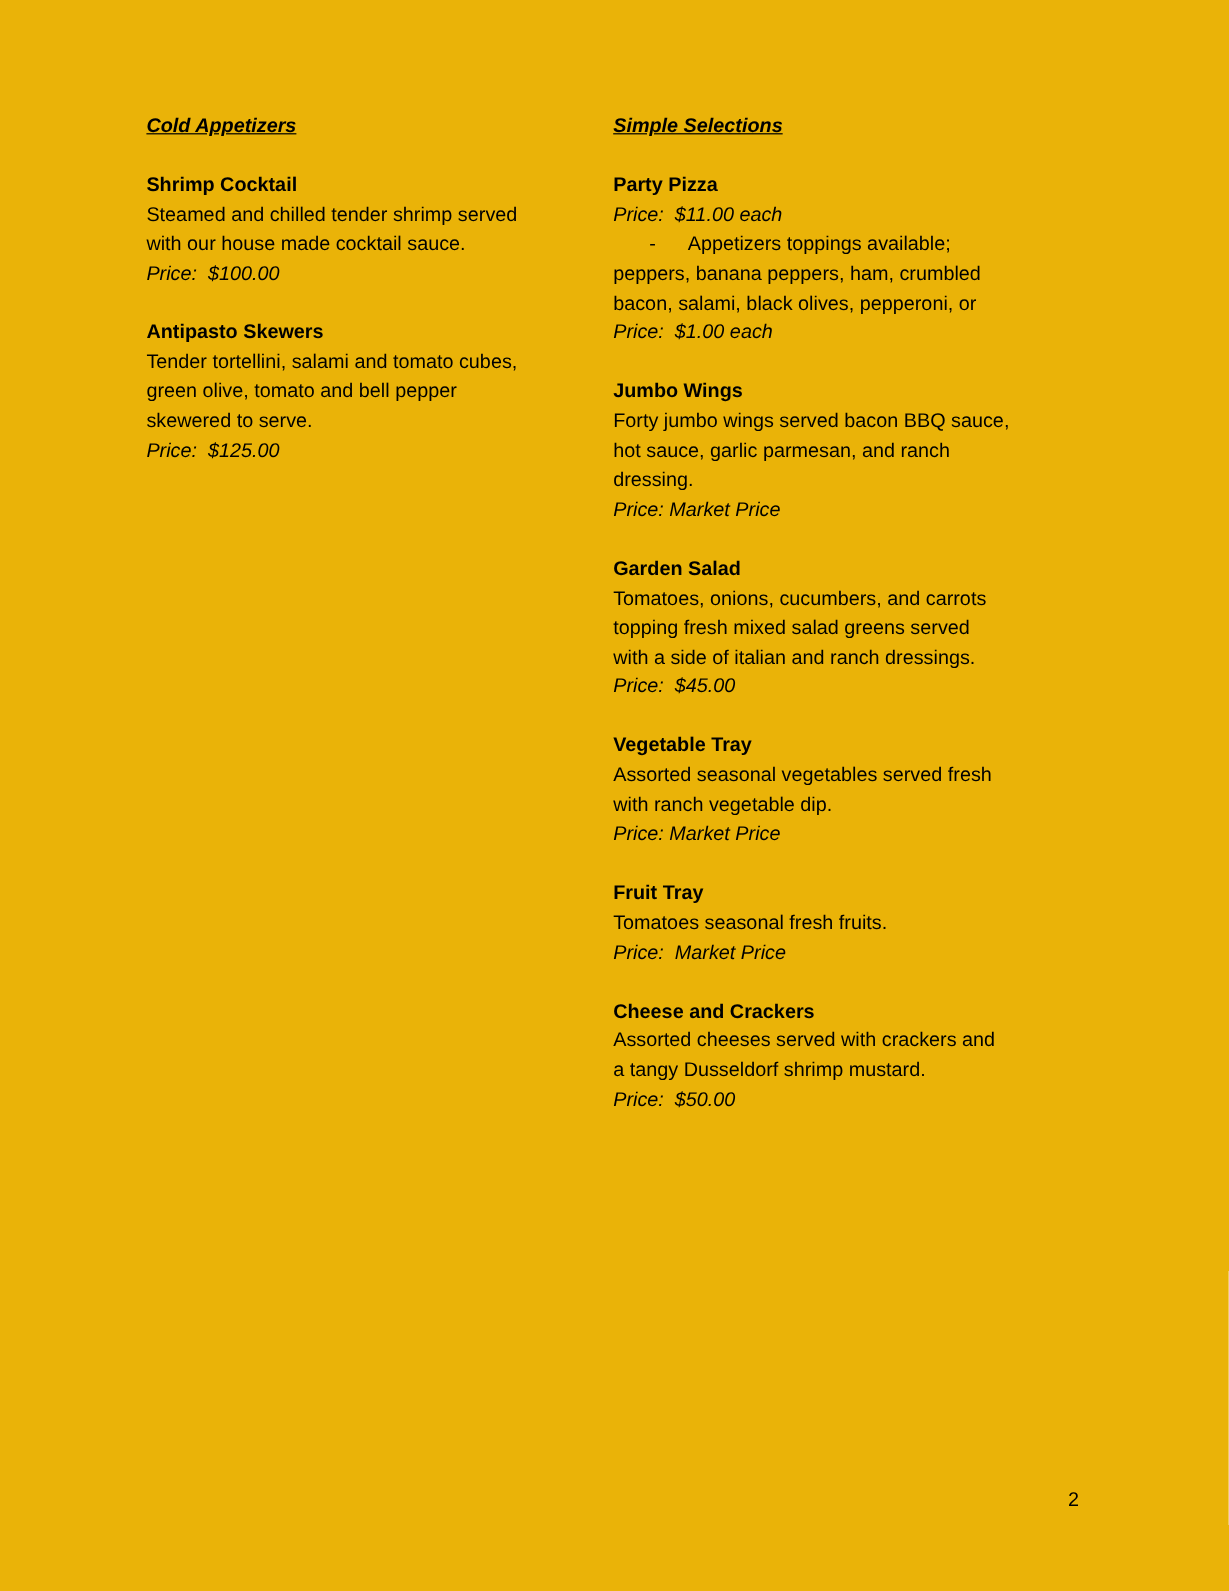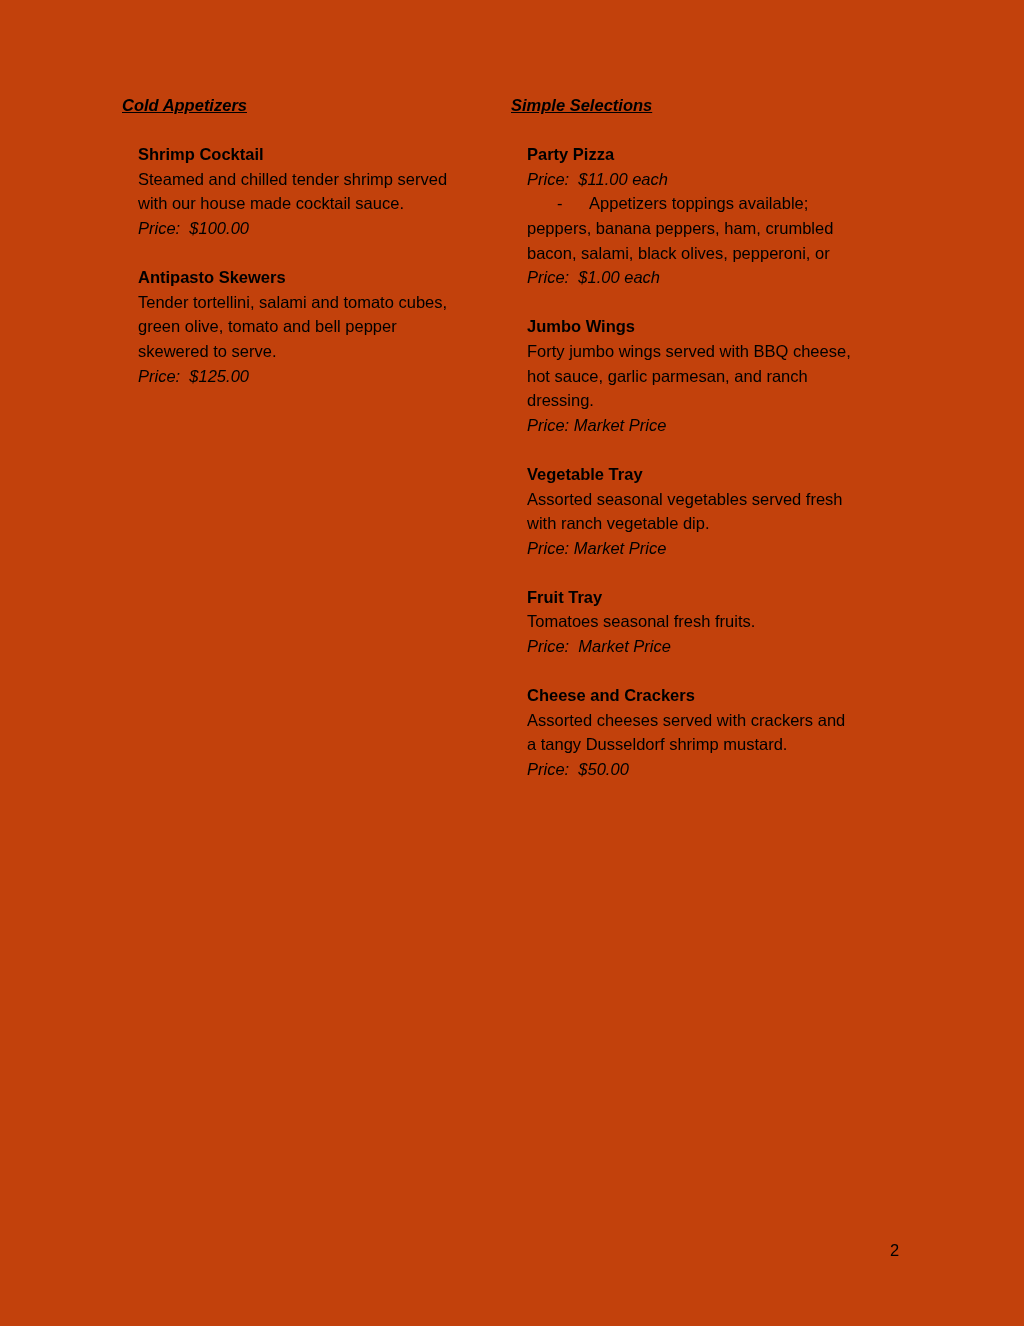--- a/index.html
+++ b/index.html
@@ -4,42 +4,42 @@
 <style>
   html, body {
     margin: 0;
     padding: 0;
     background: #ffffff;
   }
   .page {
     position: relative;
     width: 1024px;
     height: 1326px;
-    background: #c2410c;
+    background: #eab308;
     color: #000000;
     font-family: "Liberation Sans", sans-serif;
     overflow: hidden;
   }
   .column {
     position: absolute;
     top: 93px;
     font-size: 16.5px;
     line-height: 24.6px;
   }
   .col-left  { left: 122px; width: 405px; }
   .col-right { left: 511px; width: 405px; }
   .section-heading {
     font-weight: bold;
     font-style: italic;
     text-decoration: underline;
     margin-bottom: 24.6px;
     white-space: pre;
   }
   .menu-item { margin-bottom: 24.6px; }
-  .line { white-space: pre; margin-left: 16px; }
+  .line { white-space: pre; }
   .item-name { font-weight: bold; }
   .line.italic { font-style: italic; }
   .line.dash { padding-left: 30px; }
   .page-number {
     position: absolute;
     left: 890px;
     top: 1238px;
     font-size: 16.5px;
     line-height: 24.6px;
   }
@@ -69,24 +69,31 @@
       <div class="menu-item">
         <div class="line item-name">Party Pizza</div>
         <div class="line italic">Price:  $11.00 each</div>
         <div class="line dash">-      Appetizers toppings available;</div>
         <div class="line regular">peppers, banana peppers, ham, crumbled</div>
         <div class="line regular">bacon, salami, black olives, pepperoni, or</div>
         <div class="line italic">Price:  $1.00 each</div>
       </div>
       <div class="menu-item">
         <div class="line item-name">Jumbo Wings</div>
-        <div class="line regular">Forty jumbo wings served with BBQ cheese,</div>
+        <div class="line regular">Forty jumbo wings served bacon BBQ sauce,</div>
         <div class="line regular">hot sauce, garlic parmesan, and ranch</div>
         <div class="line regular">dressing.</div>
         <div class="line italic">Price: Market Price</div>
+      </div>
+      <div class="menu-item">
+        <div class="line item-name">Garden Salad</div>
+        <div class="line regular">Tomatoes, onions, cucumbers, and carrots</div>
+        <div class="line regular">topping fresh mixed salad greens served</div>
+        <div class="line regular">with a side of italian and ranch dressings.</div>
+        <div class="line italic">Price:  $45.00</div>
       </div>
       <div class="menu-item">
         <div class="line item-name">Vegetable Tray</div>
         <div class="line regular">Assorted seasonal vegetables served fresh</div>
         <div class="line regular">with ranch vegetable dip.</div>
         <div class="line italic">Price: Market Price</div>
       </div>
       <div class="menu-item">
         <div class="line item-name">Fruit Tray</div>
         <div class="line regular">Tomatoes seasonal fresh fruits.</div>

